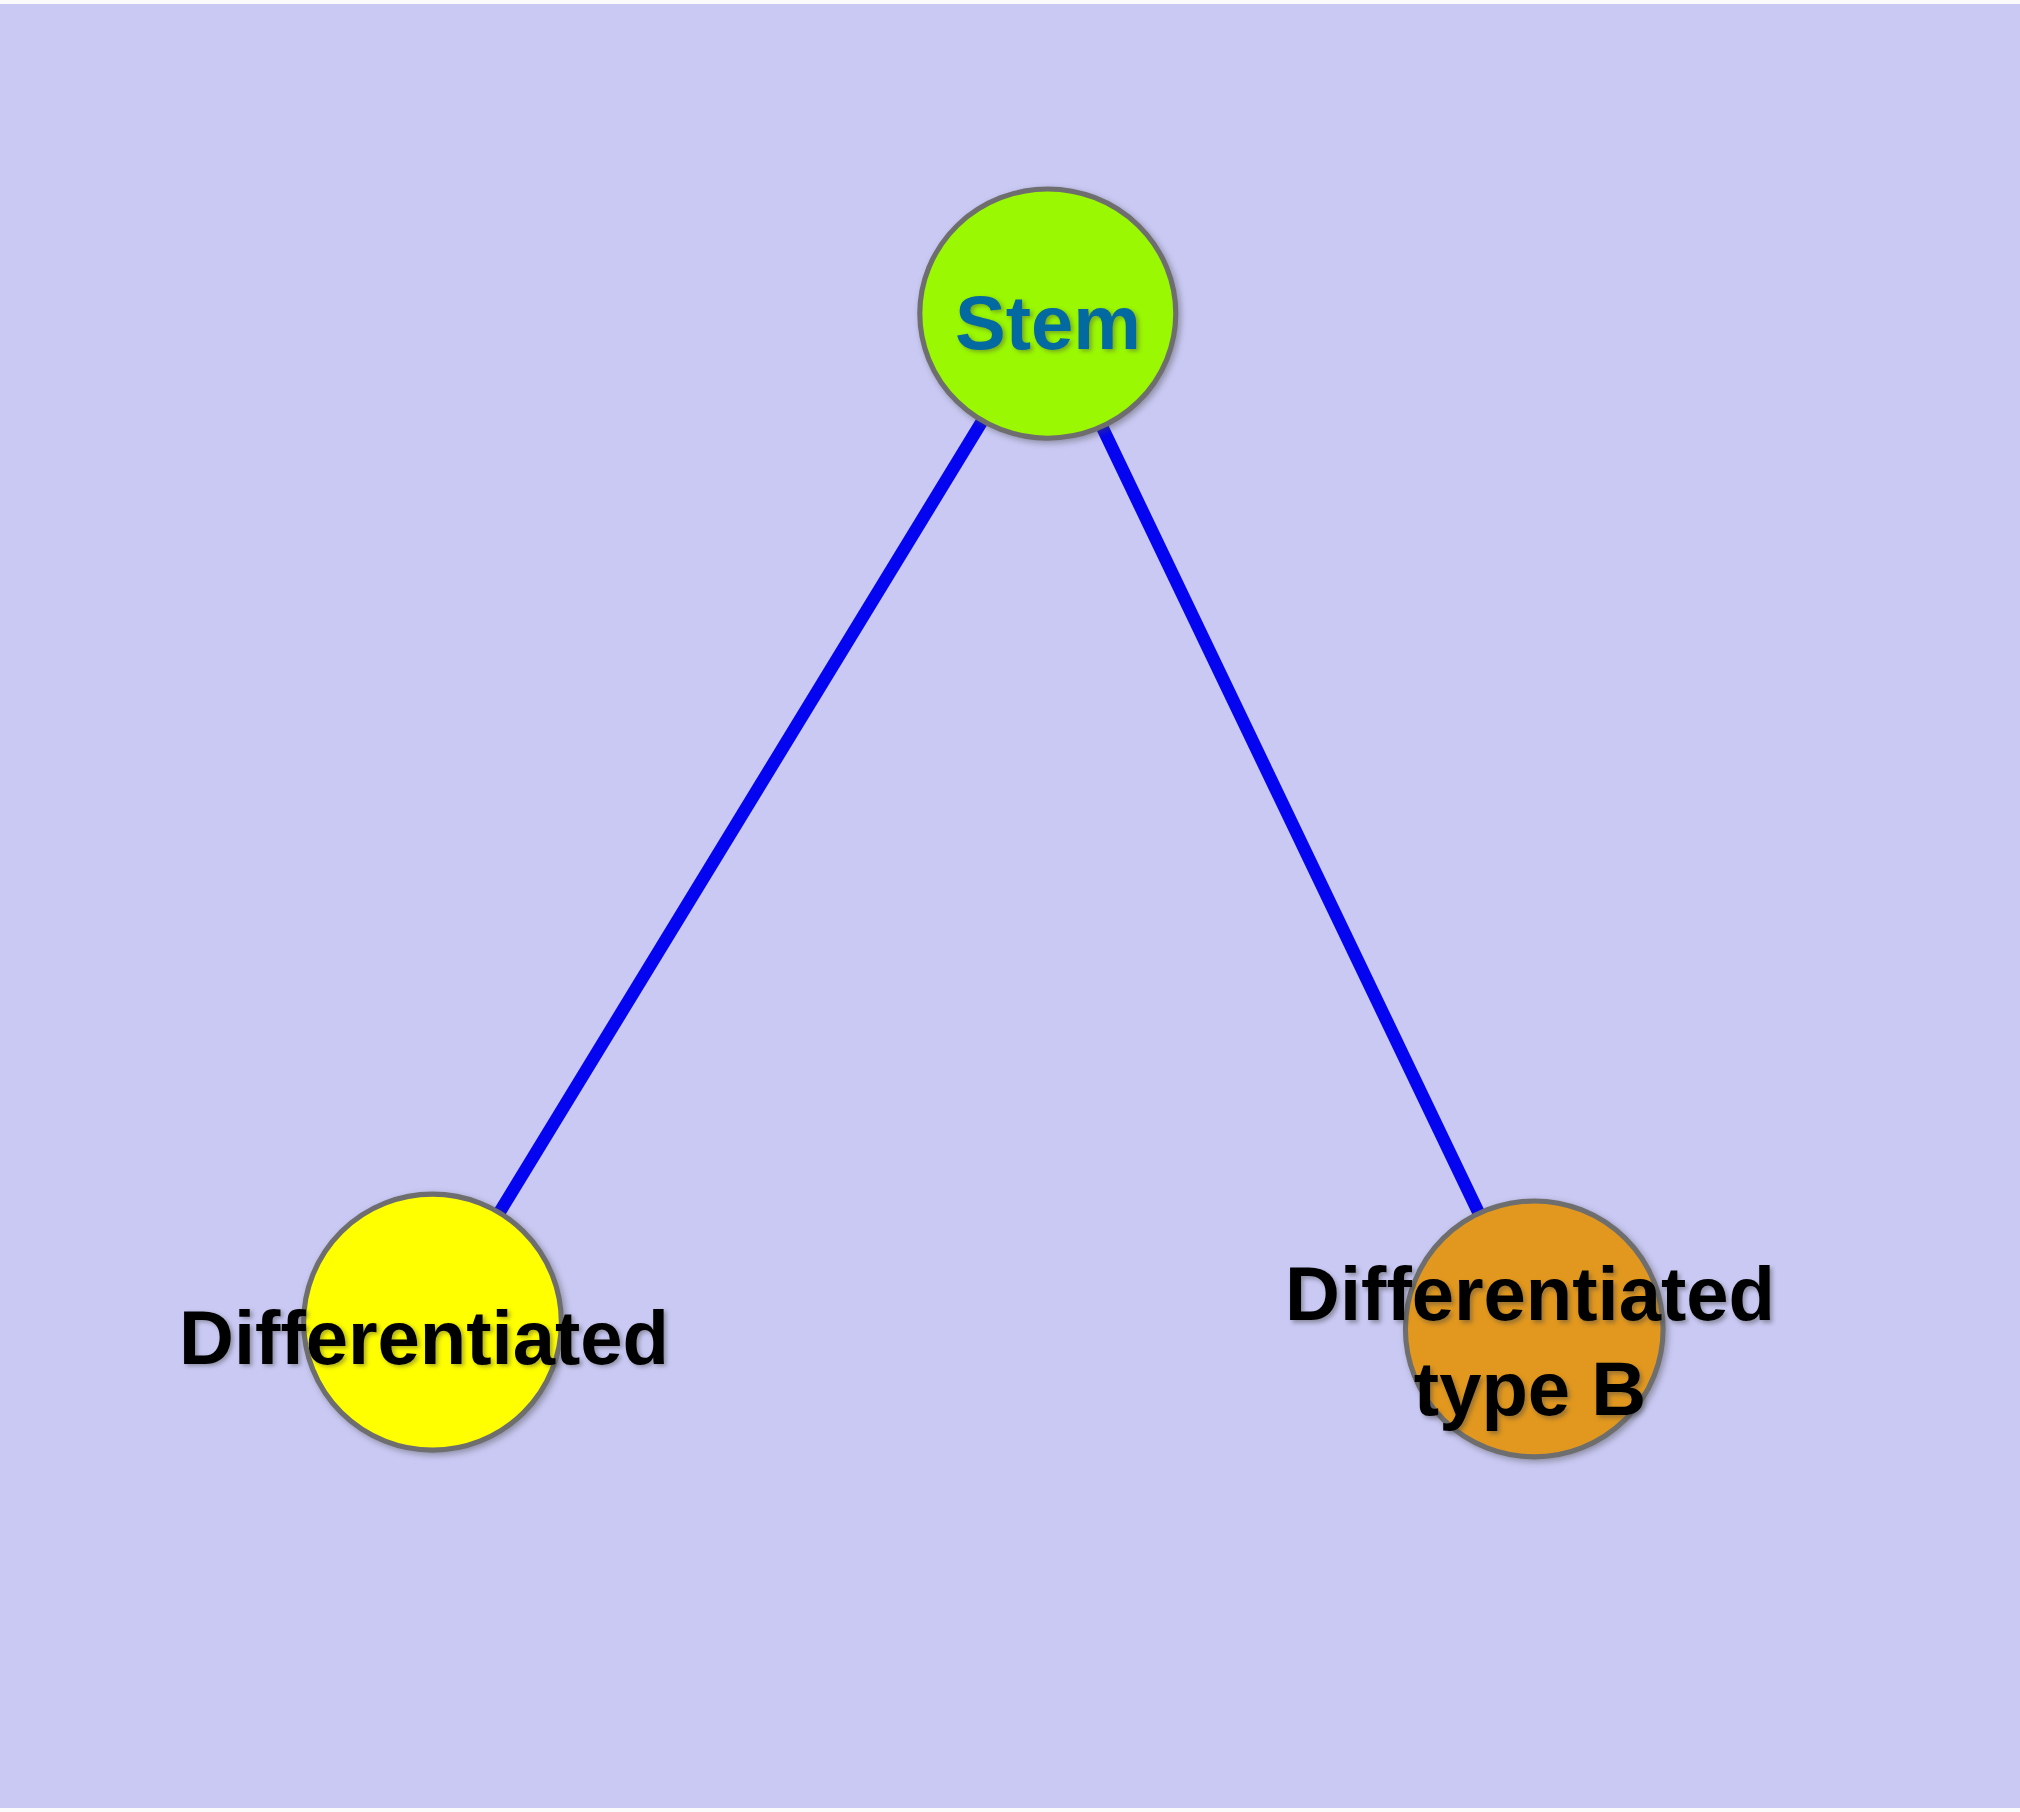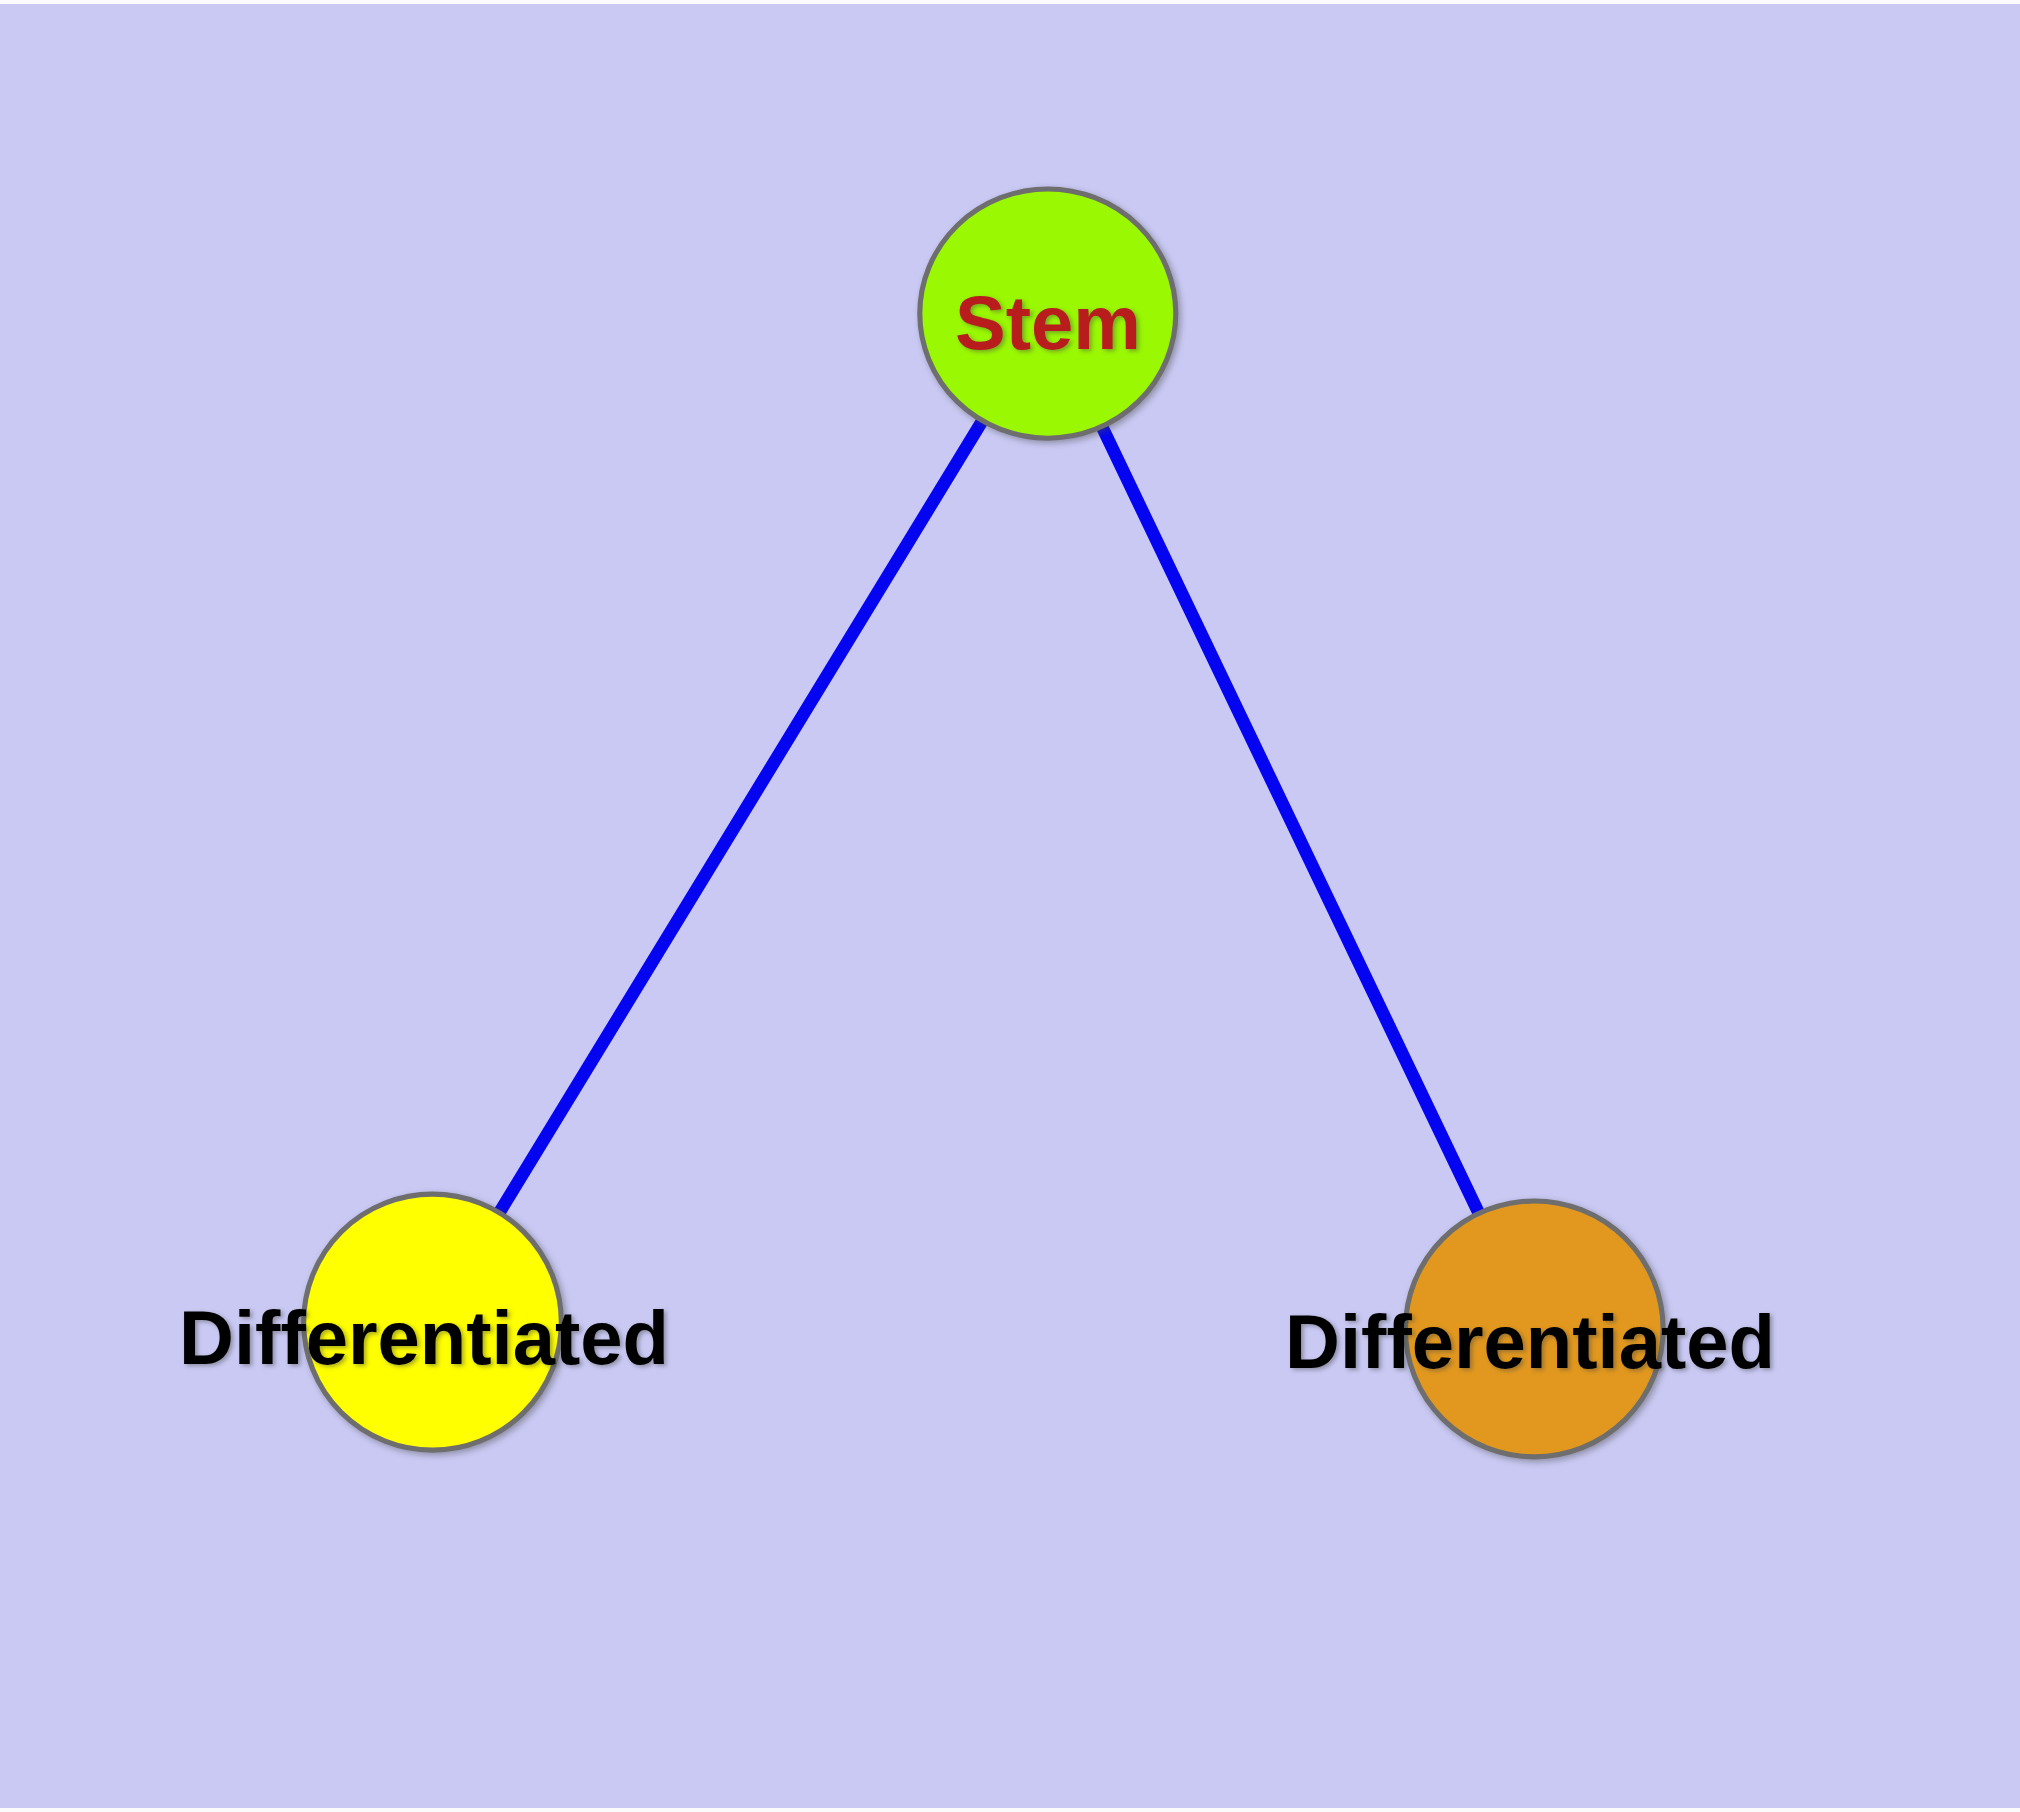--- a/index.html
+++ b/index.html
@@ -63,28 +63,29 @@
   <svg class="graph-layer" viewBox="0 0 2384 2138">
 
     <line x1="1236" y1="370" x2="510" y2="1560" stroke-width="15" stroke="#0404F0"></line>
     <line x1="1236" y1="370" x2="1810" y2="1568" stroke-width="15" stroke="#0404F0"></line>
 
     <ellipse cx="1236" cy="370" rx="151" ry="147" stroke-width="6" fill="#9AF802" stroke="#6E6E6E"></ellipse>
     <ellipse cx="510" cy="1560" rx="152" ry="151" stroke-width="6" fill="#FFFF00" stroke="#6E6E6E"></ellipse>
     <ellipse cx="1810" cy="1568" rx="152" ry="151" stroke-width="6" fill="#E2981E" stroke="#6E6E6E"></ellipse>
   </svg>
 
-  <div class="node-label stem-label" style="color: #b91c1c;">
+  <div class="node-label stem-label" style="color: #0369a1;">
     <span class="label-line">Stem</span>
   </div>
 
   <div class="node-label type-a-label" style="color: rgb(0, 0, 0);">
     <span class="label-line">Differentiated</span>
   </div>
 
   <div class="node-label type-b-label" style="color: rgb(0, 0, 0);">
     <span class="label-line">Differentiated</span>
+    <span class="label-line">type B</span>
   </div>
 
   <div class="frame-strip bottom" style="background: rgb(251, 251, 251);"></div>
 
 </div>
 
 
 </body></html>

